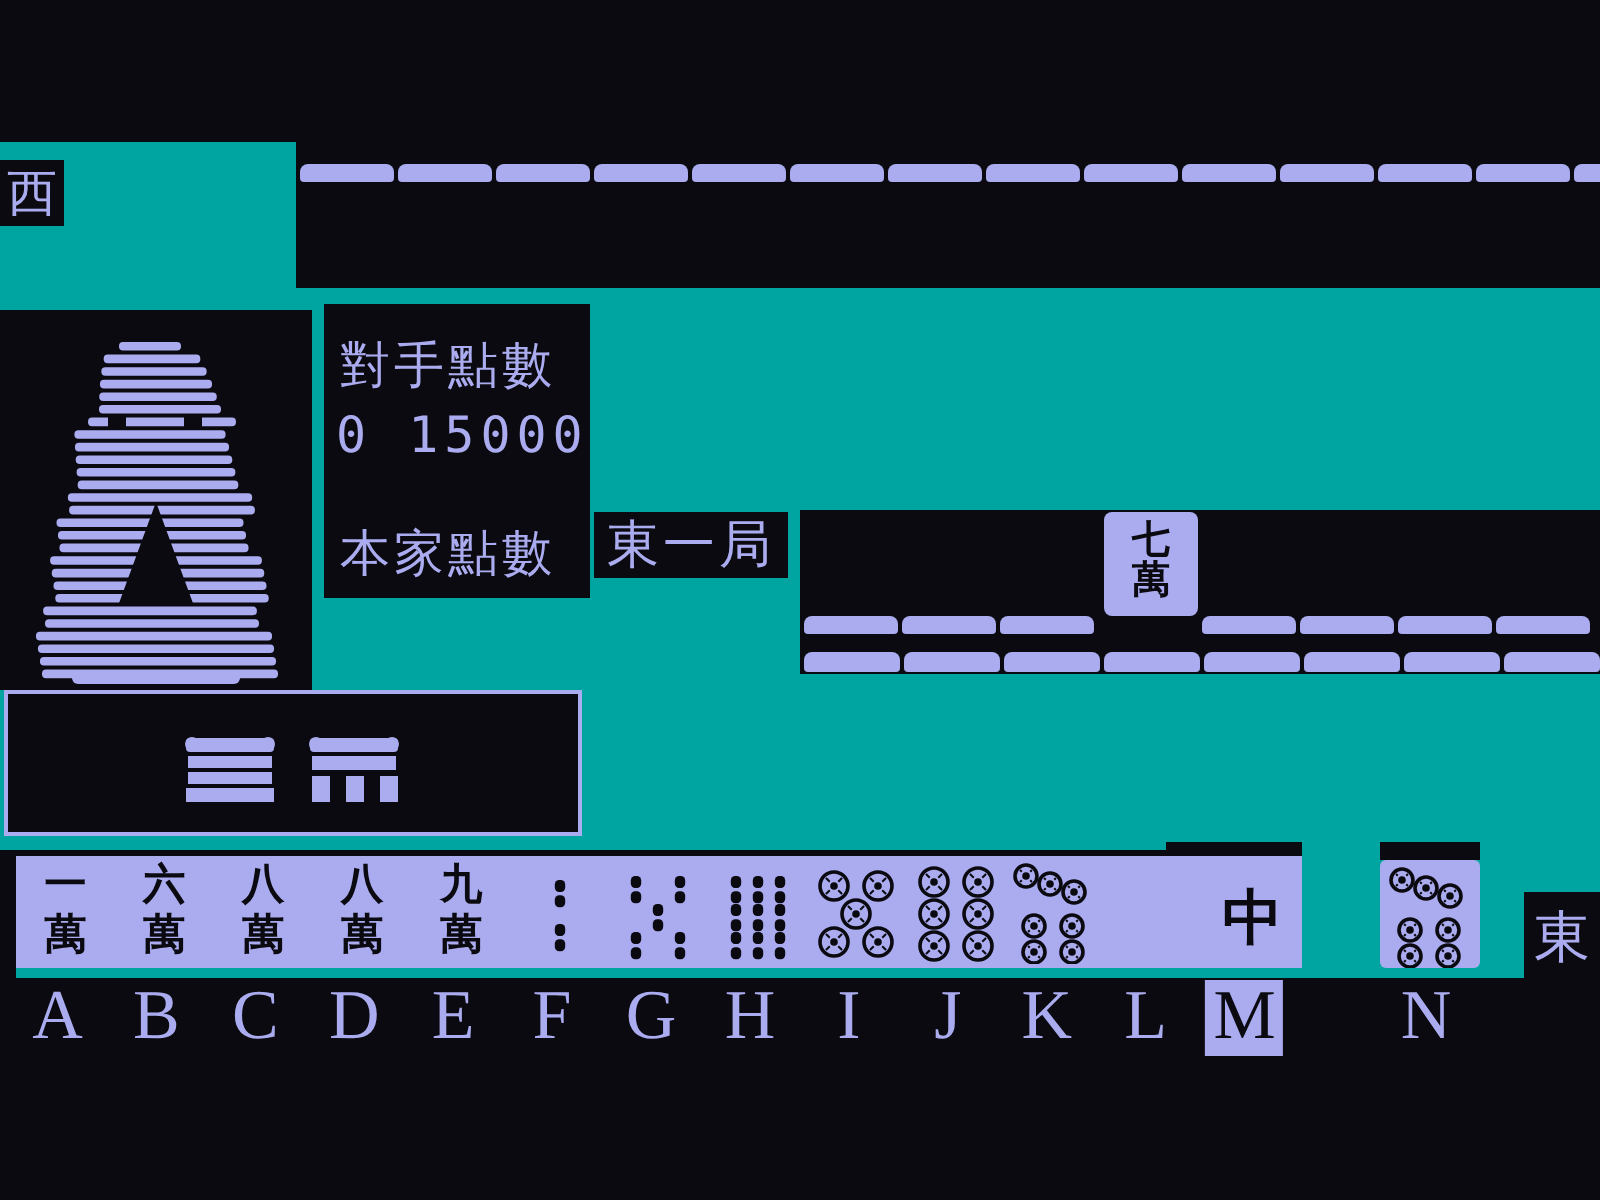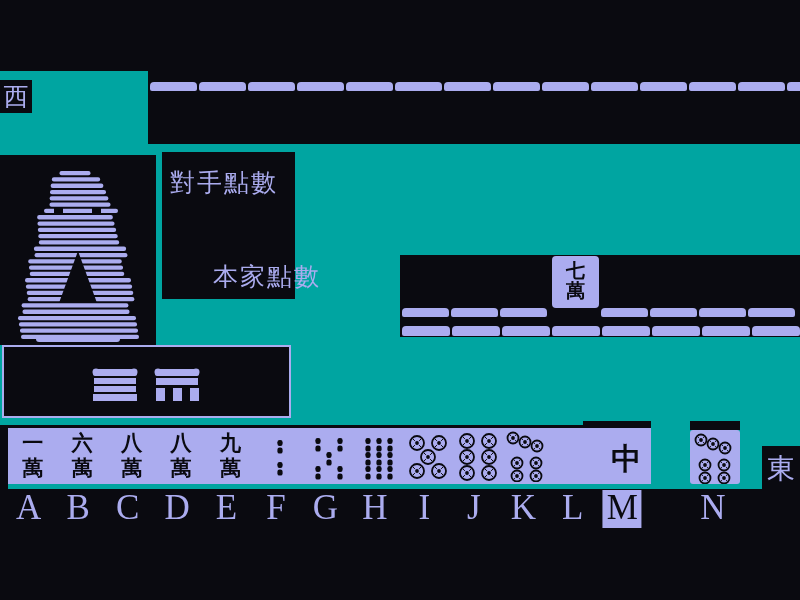--- a/index.html
+++ b/index.html
@@ -98,21 +98,22 @@
         <rect x="21" y="179.79999999999998" width="118" height="4.3" rx="2" fill="#abacef"></rect>
         <rect x="54" y="52" width="9" height="8" fill="#0a0a10"></rect>
         <rect x="92" y="52" width="9" height="8" fill="#0a0a10"></rect>
         <path d="M78 96 L97 148 L59 148 Z" fill="#0a0a10"></path>
         <rect x="36" y="181" width="84" height="6" rx="3" fill="#abacef"></rect>
       </svg>
   </div>
 
   <div class="panel" style="left:162px;top:152px;width:133px;height:147px;">
     <div class="score-label" style="top:14px;">對手點數</div>
-    <div class="score-label" style="top:108px;margin-left:43px;">本家點數</div>
+    <div class="score-value" style="top:51px;">0 15000</div>
+    <div class="score-label" style="top:108px;">本家點數</div>
   </div>
 
   <div class="panel" style="left:2px;top:345px;width:285px;height:69px;border:2px solid var(--tile);">
     <svg class="abs" style="left:86px;top:18px;" width="50" height="38" viewBox="0 0 50 38">
       <circle cx="6" cy="7" r="3.5" fill="var(--tile)"></circle>
         <circle cx="44" cy="7" r="3.5" fill="var(--tile)"></circle>
       <rect x="3" y="4" width="44" height="7" rx="2" fill="var(--tile)"></rect>
       <rect x="4" y="13" width="42" height="6" fill="var(--tile)"></rect>
       <rect x="4" y="21" width="42" height="6" fill="var(--tile)"></rect>
       <rect x="3" y="29" width="44" height="7" fill="var(--tile)"></rect>
@@ -121,20 +122,23 @@
       <circle cx="6" cy="7" r="3.5" fill="var(--tile)"></circle>
         <circle cx="44" cy="7" r="3.5" fill="var(--tile)"></circle>
       <rect x="3" y="4" width="44" height="7" rx="2" fill="var(--tile)"></rect>
       <rect x="4" y="13" width="42" height="7" fill="var(--tile)"></rect>
       <rect x="4" y="23" width="9" height="13" fill="var(--tile)"></rect>
       <rect x="21" y="23" width="9" height="13" fill="var(--tile)"></rect>
       <rect x="38" y="23" width="9" height="13" fill="var(--tile)"></rect>
     </svg>
   </div>
 
+  <div class="cjk-box" style="left:297px;top:256px;width:97px;height:33px;font-size:26px;letter-spacing:2px;">
+    <span>東一局</span>
+  </div>
 
   <div class="panel" style="left:400px;top:255px;width:400px;height:82px;"></div>
   <div class="tile-face" style="left:552px;top:256px;width:47px;height:52px;">
     <div class="vtext" id="discard-label" style="margin-top:5px;font-size:19px;font-weight:bold;">
         <span>七</span>
         <span>萬</span>
       </div>
   </div>
   <div class="seg-row" id="wall-row1a" style="left:402px;top:308px;height:9px;">
       <div class="seg" style="width: 47px; height: 100%;"></div>

